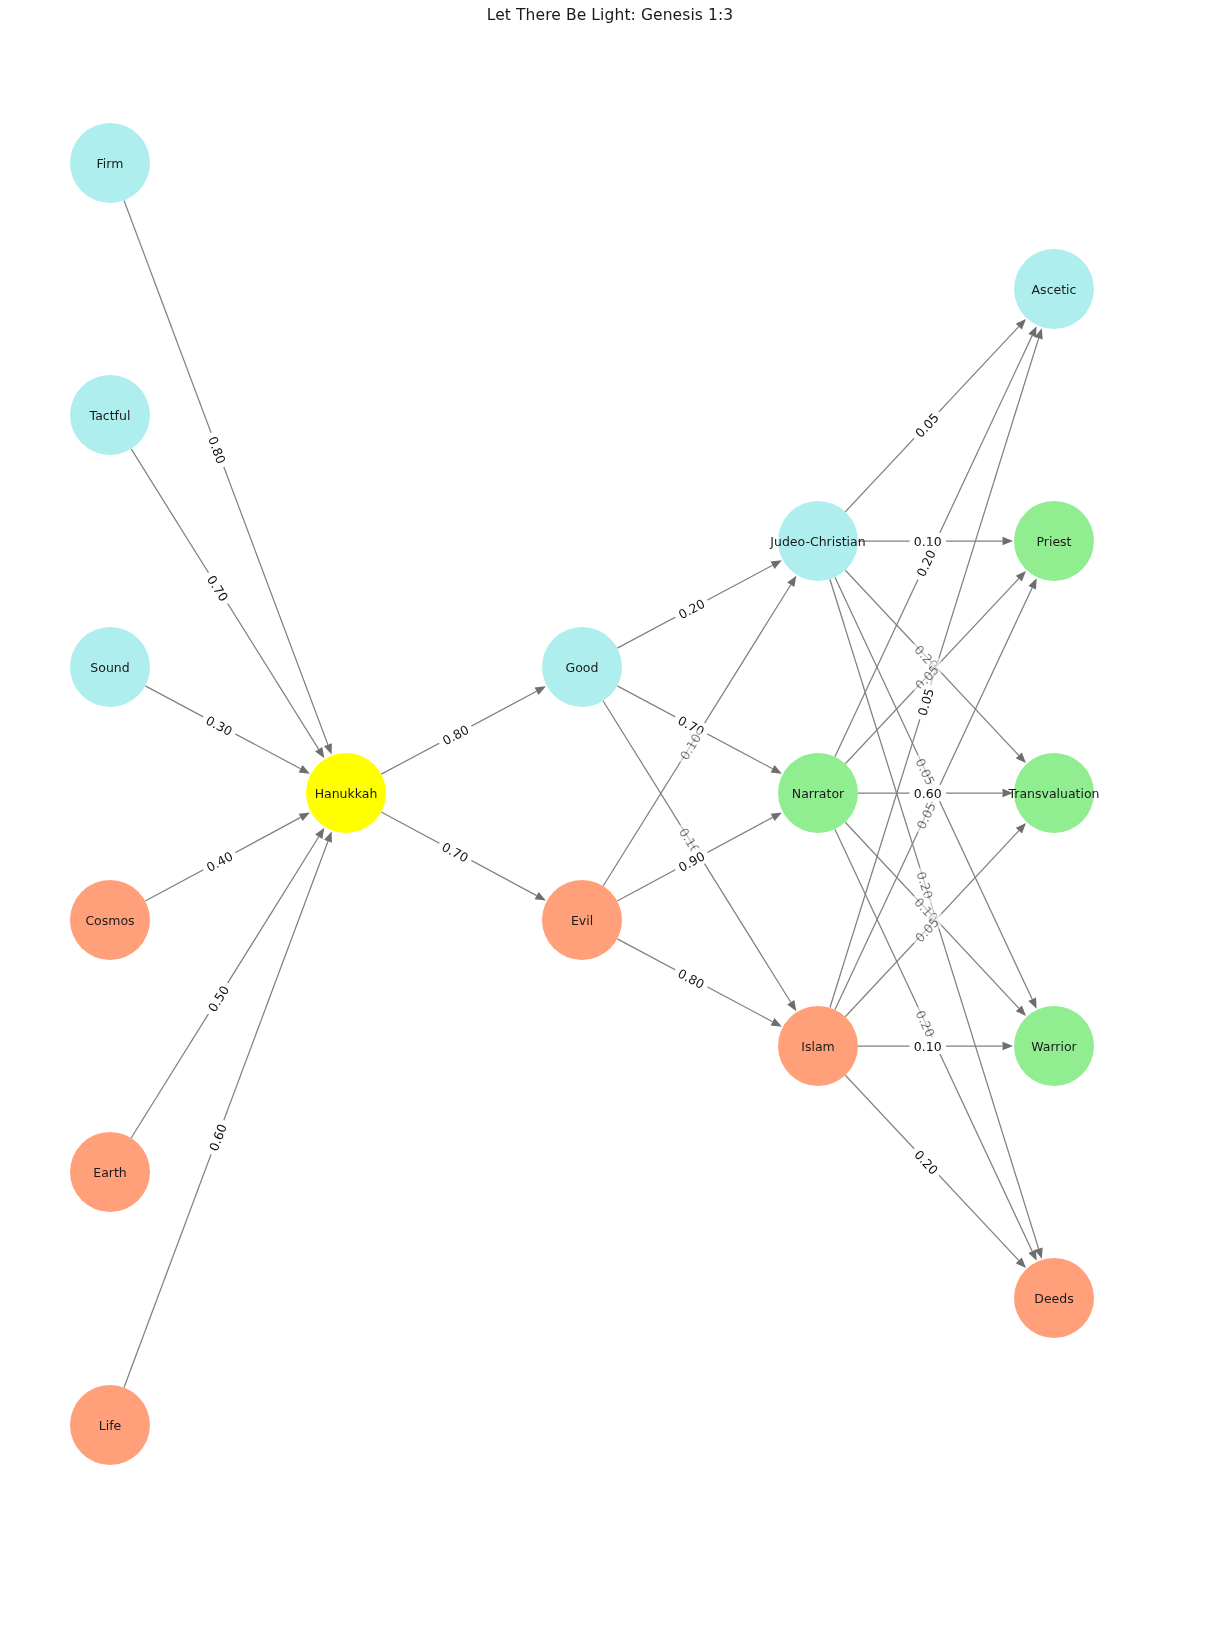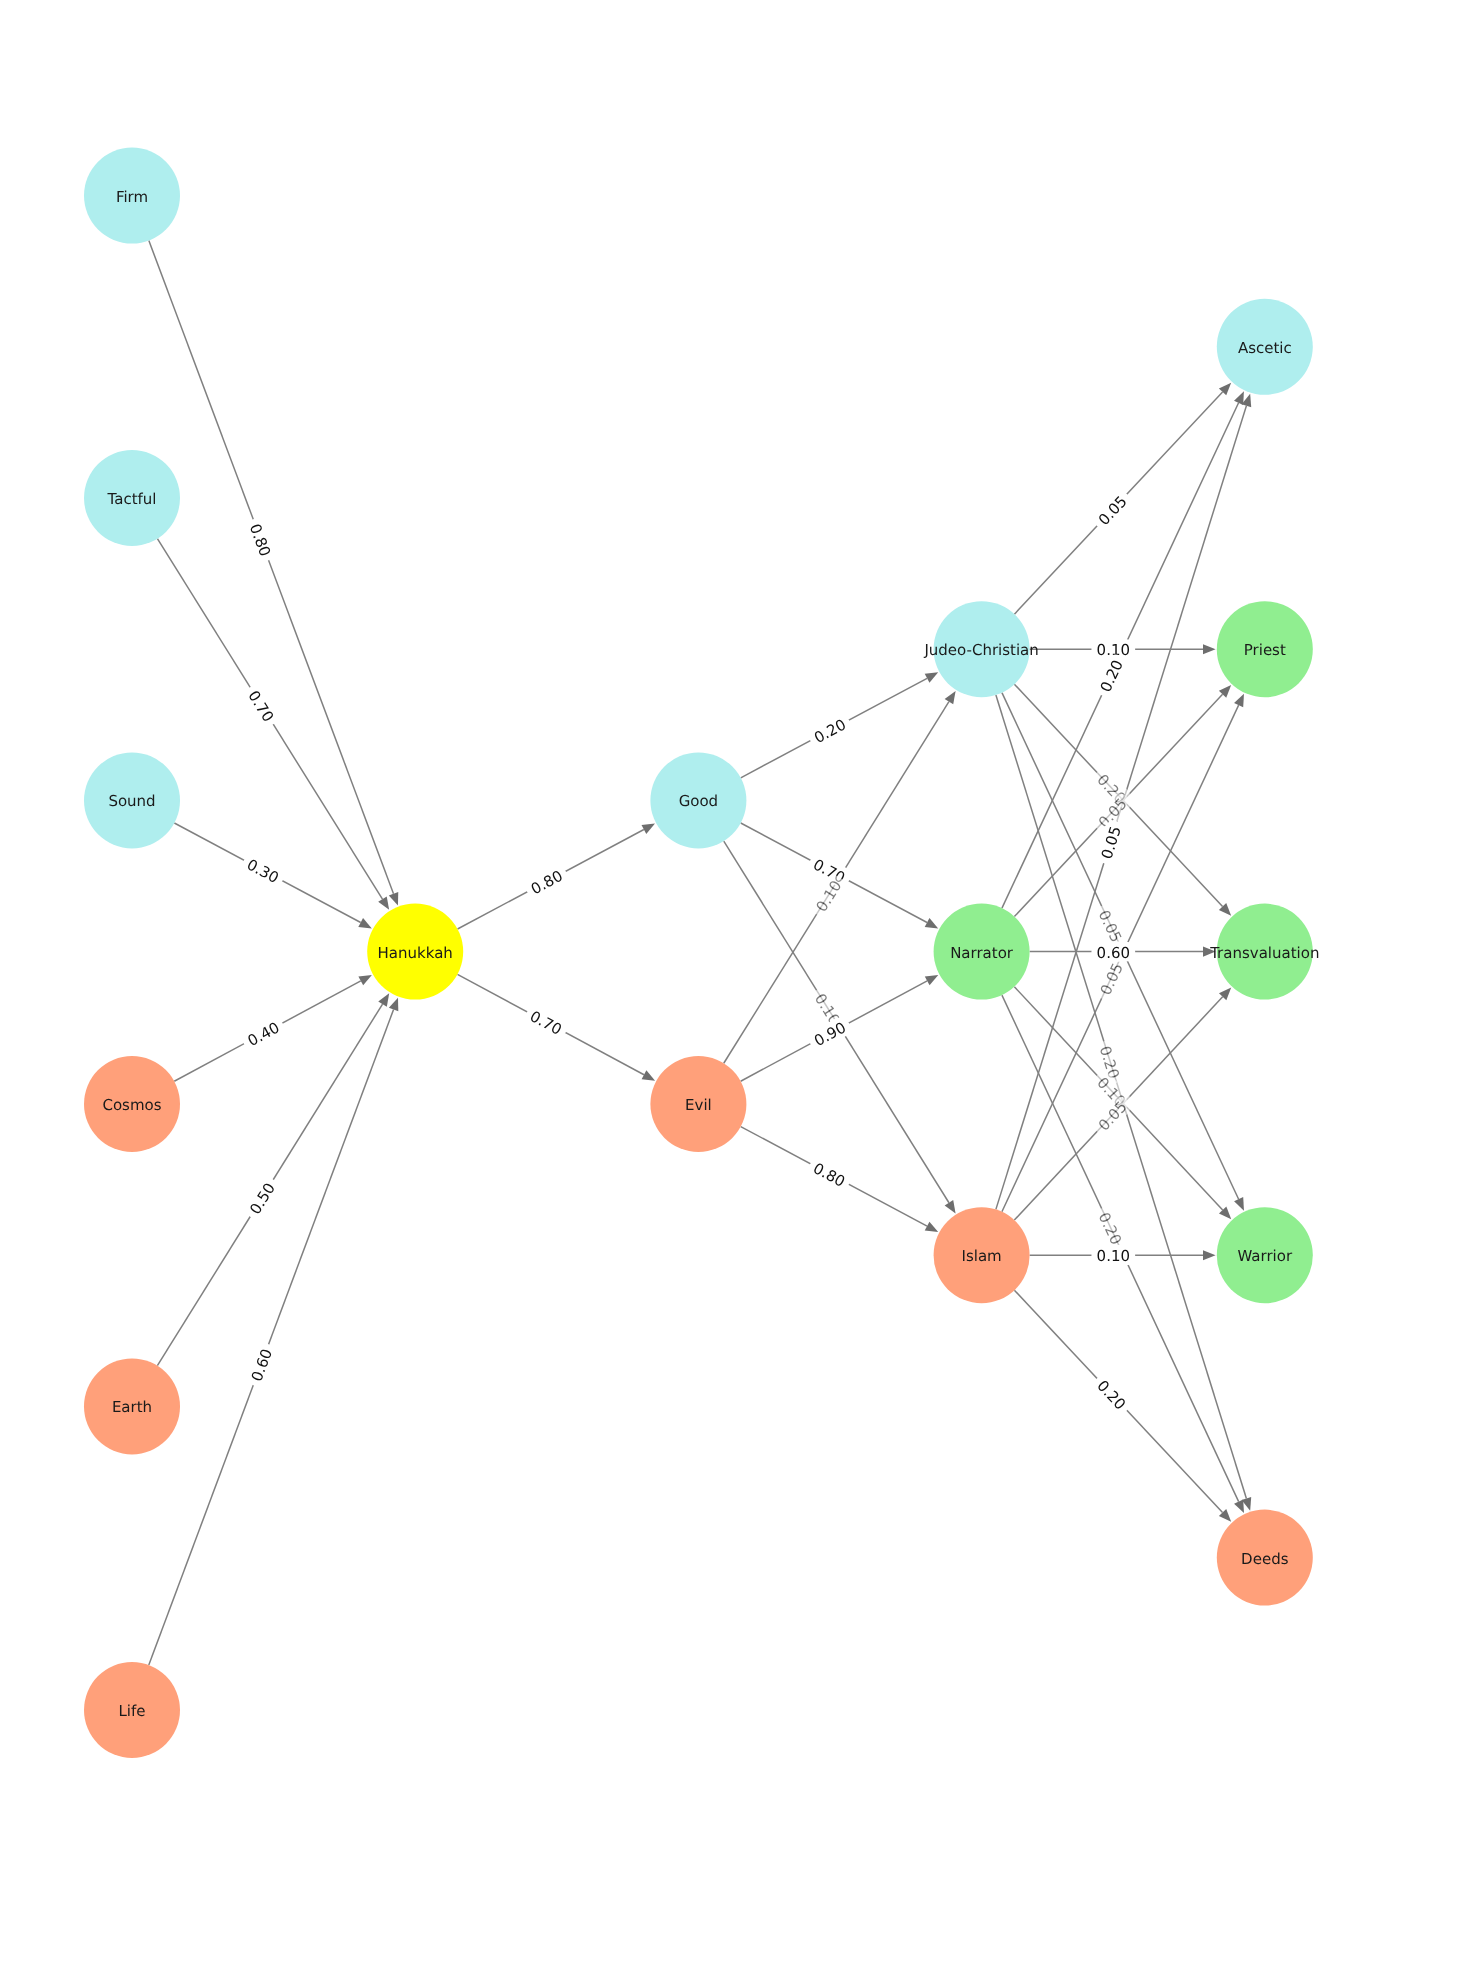--- a/index.html
+++ b/index.html
@@ -62,20 +62,21 @@
   }
   .edge-label-bg {
     fill: #ffffff;
   }
 </style>
 </head>
 <body>
 
 <div id="canvas-wrap">
 
+  <div id="graph-title">Let There Be Light: Genesis 1:3</div>
 
   <svg id="network" viewBox="0 0 1220 1642">
     <g id="edges-layer">
         <g>
           <line x1="124.03" y1="200.46" x2="327.93" y2="744.77" class="edge-line"></line>
           <polygon points="331.62,754.61 324.00,746.25 331.87,743.30" class="edge-head"></polygon>
         </g>
         <g>
           <line x1="131.18" y1="448.93" x2="318.73" y2="749.32" class="edge-line"></line>
           <polygon points="324.29,758.22 315.16,751.54 322.29,747.09" class="edge-head"></polygon>

